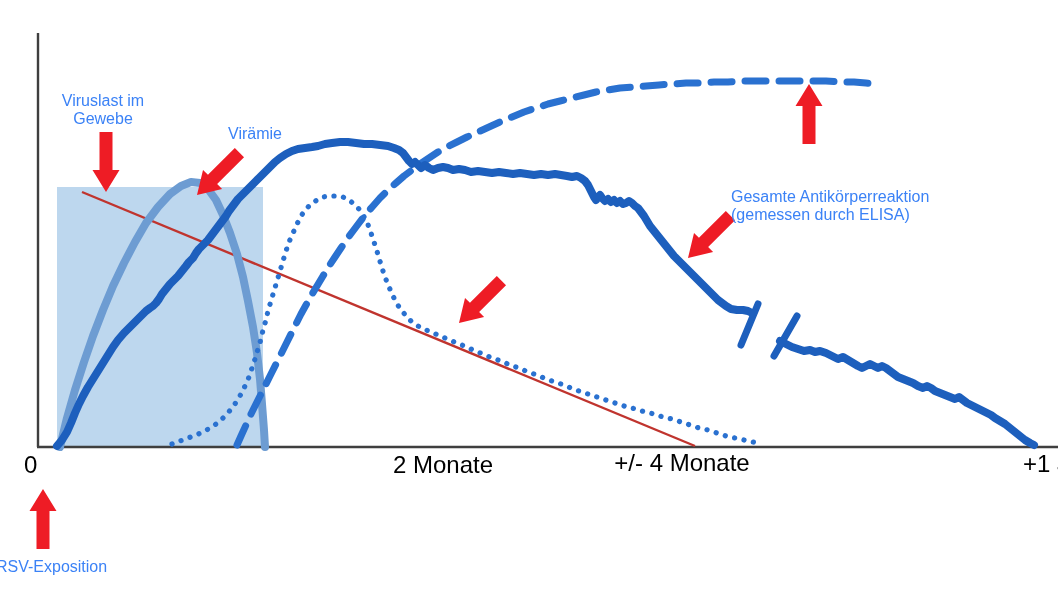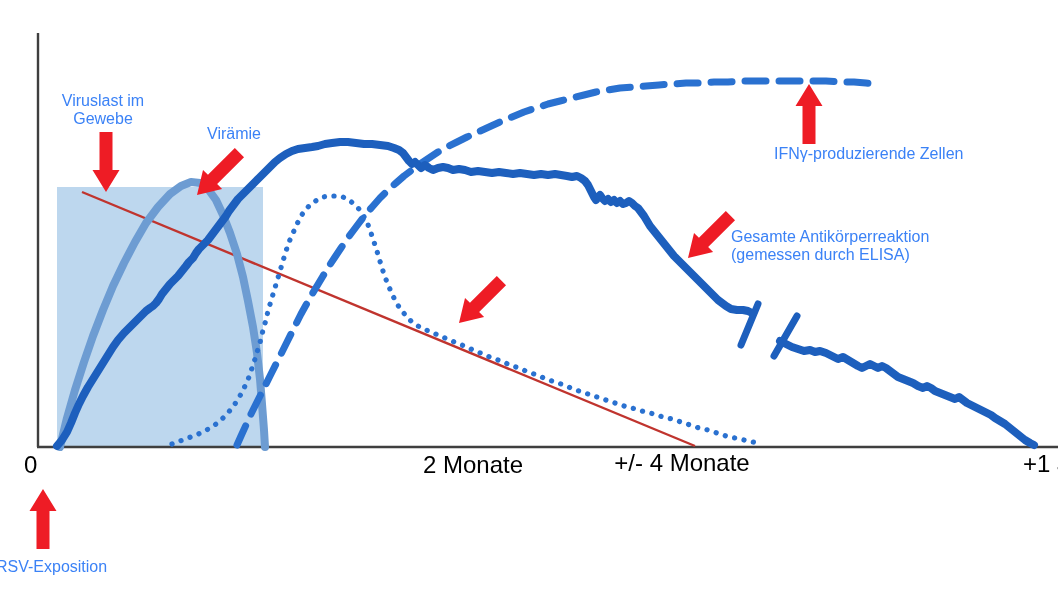--- a/index.html
+++ b/index.html
@@ -74,28 +74,27 @@
       <polygon class="arrow" points="0,0 -13.5,-22 -6.5,-22 -6.5,-60 6.5,-60 6.5,-22 13.5,-22"></polygon>
     </g>
     <g transform="translate(43,489) rotate(180)">
       <polygon class="arrow" points="0,0 -13.5,-22 -6.5,-22 -6.5,-60 6.5,-60 6.5,-22 13.5,-22"></polygon>
     </g>
   </svg>
 
   <div class="lbl center" style="left:38px;top:92px;width:130px;">Viruslast im
 Gewebe</div>
 
-  <div class="lbl" style="left:207px;top:125px;">Virämie</div>
+  <div class="lbl" style="left:228px;top:125px;">Virämie</div>
 
 
-  <div class="lbl" style="left:774px;top:145px;white-space:nowrap;">IFNγ-produzierende Zellen</div>
 
-  <div class="lbl" style="left:731px;top:188px;margin-top:40px;">Gesamte Antikörperreaktion
+  <div class="lbl" style="left:731px;top:188px;">Gesamte Antikörperreaktion
 (gemessen durch ELISA)</div>
 
   <div class="lbl" style="left:-4px;top:558px;white-space:nowrap;">RSV-Exposition</div>
 
   <div class="tick" style="left:24px;top:452px;">0</div>
-  <div class="tick center" style="left:363px;top:452px;width:160px;text-align:right;">2 Monate</div>
+  <div class="tick center" style="left:363px;top:452px;width:160px;">2 Monate</div>
   <div class="tick center" style="left:592px;top:450px;width:180px;">+/- 4 Monate</div>
   <div class="tick" style="left:1023px;top:451px;">+1 Jahr</div>
 
 </div>
 
 </body></html>

